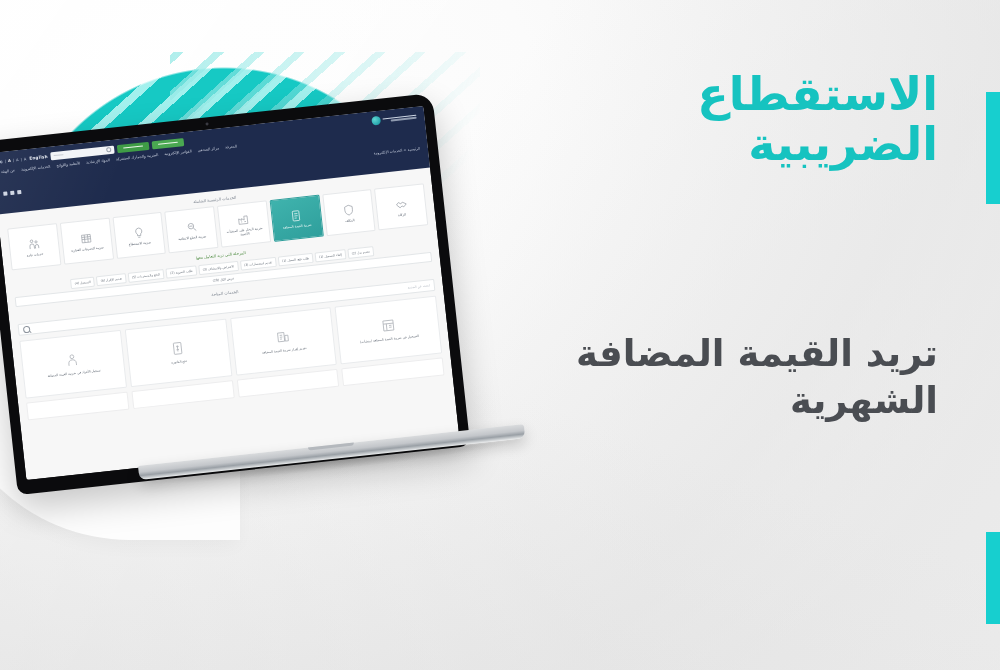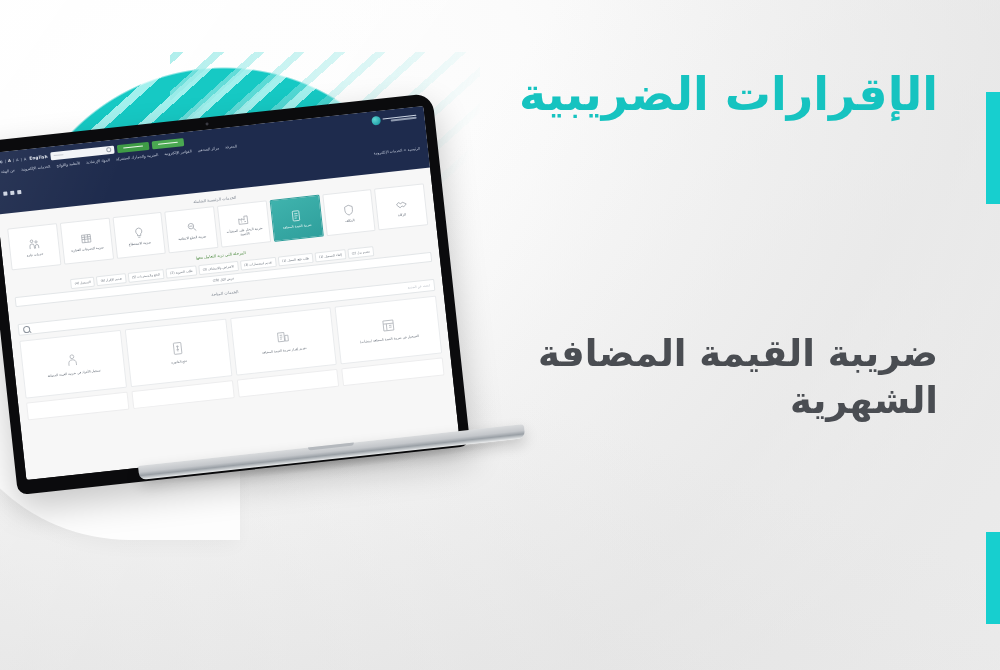--- a/index.html
+++ b/index.html
@@ -398,18 +398,18 @@
 
         </div>
       </div>
 
     </div>
   </div>
   <div class="base"></div>
 </div>
 
 <div class="head-wrap">
-  <h1 class="headline">الإقرارات الضريبية</h1>
+  <h1 class="headline">الاستقطاع الضريبية</h1>
 </div>
 
 <div class="subhead-wrap">
-  <h2 class="subhead">ضريبة القيمة المضافة الشهرية</h2>
+  <h2 class="subhead">تريد القيمة المضافة الشهرية</h2>
 </div>
 
 </body></html>

